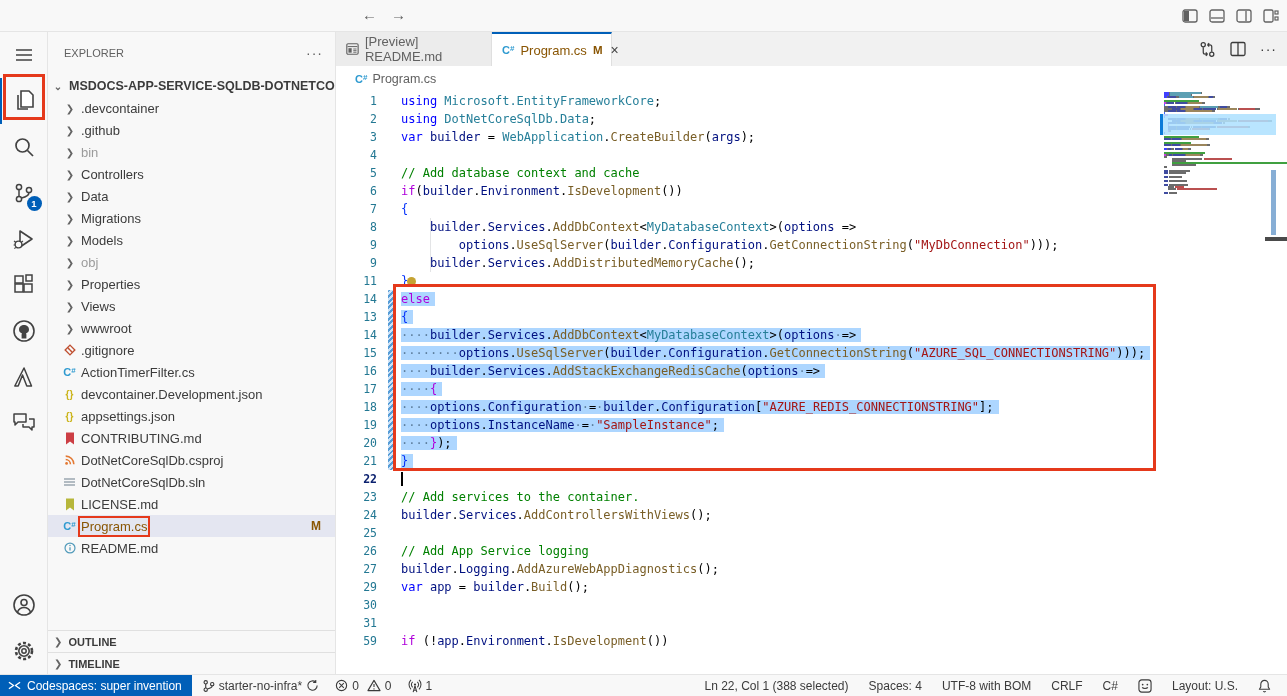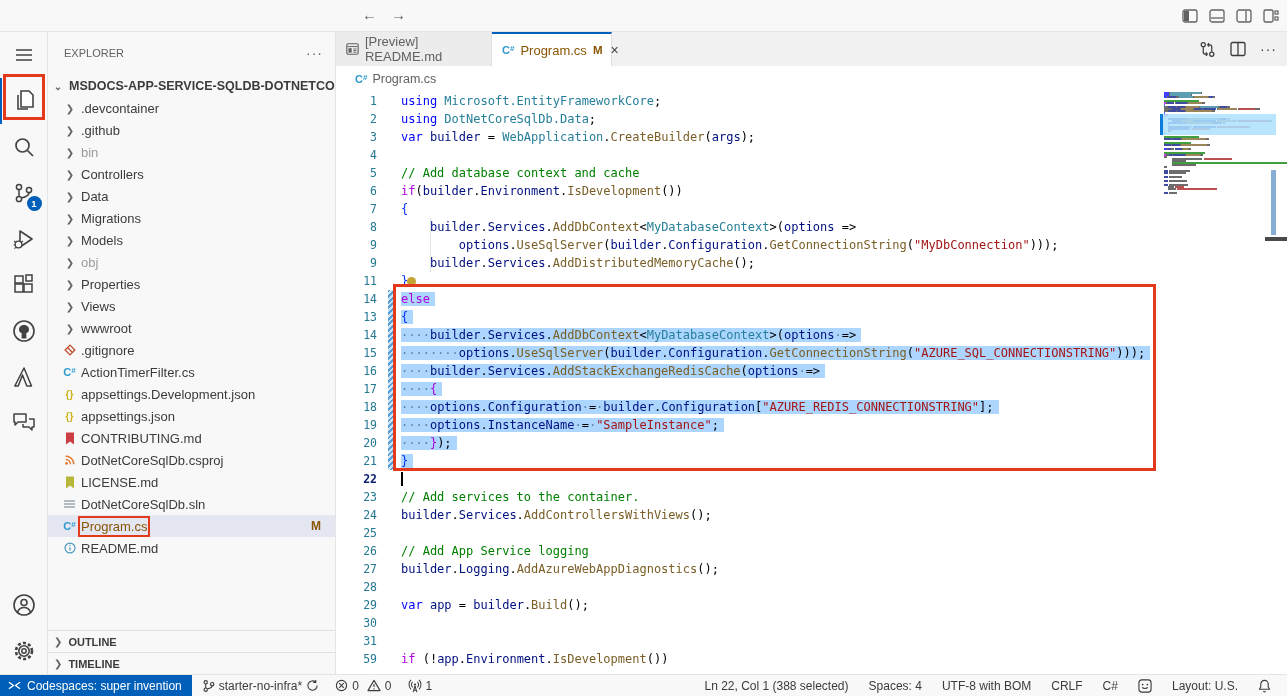--- a/index.html
+++ b/index.html
@@ -274,21 +274,21 @@
         <div class="trow">
           <span class="ficon">
             <span class="ico-cs">C<small>#</small></span>
           </span>
           <span class="lbl">ActionTimerFilter.cs</span>
         </div>
         <div class="trow">
           <span class="ficon">
             <span class="ico-json">{}</span>
           </span>
-          <span class="lbl">appsettings.Development.json</span>
+          <span class="lbl">devcontainer.Development.json</span>
         </div>
         <div class="trow">
           <span class="ficon">
             <span class="ico-json">{}</span>
           </span>
           <span class="lbl">appsettings.json</span>
         </div>
         <div class="trow">
           <span class="ficon">
             <svg width="10" height="13" viewBox="0 0 10 13">
@@ -301,33 +301,33 @@
           <span class="ficon">
             <svg width="12" height="12" viewBox="0 0 14 14">
               <circle cx="3" cy="11" r="1.6" fill="#e37933"></circle>
               <path d="M2 6.5 a5.5 5.5 0 0 1 5.5 5.5 M2 2.5 a9.5 9.5 0 0 1 9.5 9.5" fill="none" stroke="#e37933" stroke-width="1.8"></path>
             </svg>
           </span>
           <span class="lbl">DotNetCoreSqlDb.csproj</span>
         </div>
         <div class="trow">
           <span class="ficon">
+            <svg width="11" height="10" viewBox="0 0 11 10">
+              <path d="M0 2 h11 M0 5 h11 M0 8 h11" stroke="#9aa7b0" stroke-width="1.4"></path>
+            </svg>
+          </span>
+          <span class="lbl">DotNetCoreSqlDb.sln</span>
+        </div>
+        <div class="trow">
+          <span class="ficon">
             <svg width="10" height="13" viewBox="0 0 10 13">
               <path d="M1 0.5 h8 v12 l-4 -3 l-4 3 z" fill="#b7b73b"></path>
             </svg>
           </span>
           <span class="lbl">LICENSE.md</span>
-        </div>
-        <div class="trow">
-          <span class="ficon">
-            <svg width="11" height="10" viewBox="0 0 11 10">
-              <path d="M0 2 h11 M0 5 h11 M0 8 h11" stroke="#9aa7b0" stroke-width="1.4"></path>
-            </svg>
-          </span>
-          <span class="lbl">DotNetCoreSqlDb.sln</span>
         </div>
         <div class="trow selected">
           <span class="ficon">
             <span class="ico-cs">C<small>#</small></span>
           </span>
           <span class="lbl modified redboxed">Program.cs</span>
           <span class="gitM">M</span>
         </div>
         <div class="trow">
           <span class="ficon">
@@ -409,21 +409,20 @@
           <div class="cl"><span class="num">18</span><span class="ct"><span class="sel"><span class="tok-ws">····</span><span class="tok-vr">options</span><span class="tok-pun">.</span><span class="tok-vr">Configuration</span><span class="tok-ws">·</span><span class="tok-pun">=</span><span class="tok-ws">·</span><span class="tok-vr">builder</span><span class="tok-pun">.</span><span class="tok-vr">Configuration</span><span class="tok-pun">[</span><span class="tok-str">"AZURE_REDIS_CONNECTIONSTRING"</span><span class="tok-pun">];</span></span></span></div>
           <div class="cl"><span class="num">19</span><span class="ct"><span class="sel"><span class="tok-ws">····</span><span class="tok-vr">options</span><span class="tok-pun">.</span><span class="tok-vr">InstanceName</span><span class="tok-ws">·</span><span class="tok-pun">=</span><span class="tok-ws">·</span><span class="tok-str">"SampleInstance"</span><span class="tok-pun">;</span></span></span></div>
           <div class="cl"><span class="num">20</span><span class="ct"><span class="sel"><span class="tok-ws">····</span><span class="tok-br2">}</span><span class="tok-pun">);</span></span></span></div>
           <div class="cl"><span class="num">21</span><span class="ct"><span class="sel"><span class="tok-br1">}</span></span></span></div>
           <div class="cl active"><span class="num">22</span><span class="ct"></span><span class="caret"></span></div>
           <div class="cl"><span class="num">23</span><span class="ct"><span class="tok-com">// Add services to the container.</span></span></div>
           <div class="cl"><span class="num">24</span><span class="ct"><span class="tok-vr">builder</span><span class="tok-pun">.</span><span class="tok-vr">Services</span><span class="tok-pun">.</span><span class="tok-fn">AddControllersWithViews</span><span class="tok-pun">();</span></span></div>
           <div class="cl"><span class="num">25</span><span class="ct"></span></div>
           <div class="cl"><span class="num">26</span><span class="ct"><span class="tok-com">// Add App Service logging</span></span></div>
           <div class="cl"><span class="num">27</span><span class="ct"><span class="tok-vr">builder</span><span class="tok-pun">.</span><span class="tok-vr">Logging</span><span class="tok-pun">.</span><span class="tok-fn">AddAzureWebAppDiagnostics</span><span class="tok-pun">();</span></span></div>
-          <div class="cl"><span class="num">28</span><span class="ct"></span></div>
           <div class="cl"><span class="num">29</span><span class="ct"><span class="tok-kw">var</span><span class="tok-pun"> </span><span class="tok-vr">app</span><span class="tok-pun"> = </span><span class="tok-vr">builder</span><span class="tok-pun">.</span><span class="tok-fn">Build</span><span class="tok-pun">();</span></span></div>
           <div class="cl"><span class="num">30</span><span class="ct"></span></div>
           <div class="cl"><span class="num">31</span></div>
           <div class="cl"><span class="num">59</span><span class="ct"><span class="tok-ctrl">if</span><span class="tok-pun"> (!</span><span class="tok-vr">app</span><span class="tok-pun">.</span><span class="tok-vr">Environment</span><span class="tok-pun">.</span><span class="tok-fn">IsDevelopment</span><span class="tok-pun">())</span></span></div>
         </div>
       <div class="gutter-mod"></div>
       <div class="lightbulb-dot"></div>
       <div class="minimap">
         <div id="mmrows" style="position:absolute;left:0;right:0;top:0;">
             <div class="mm-row">

